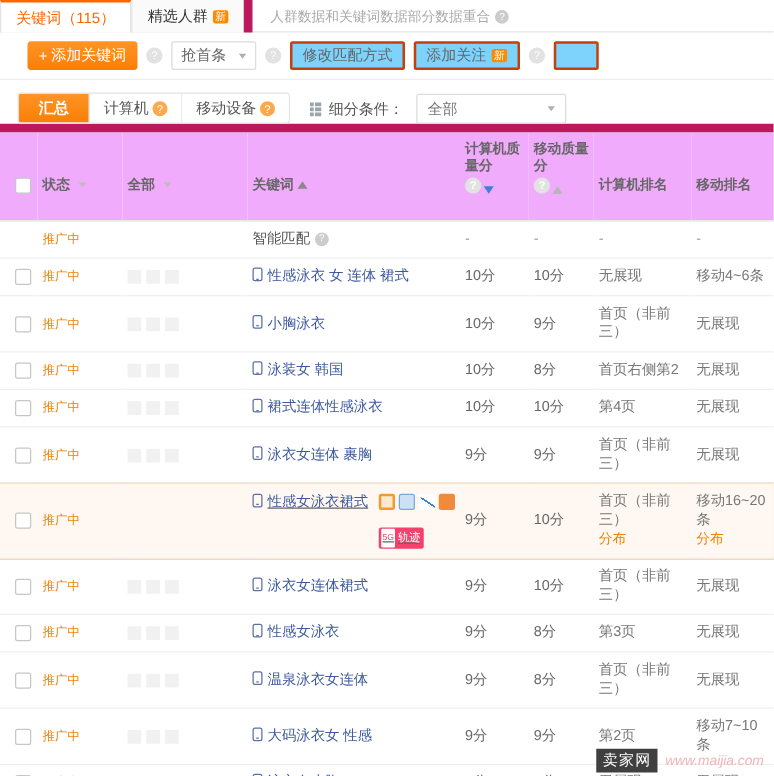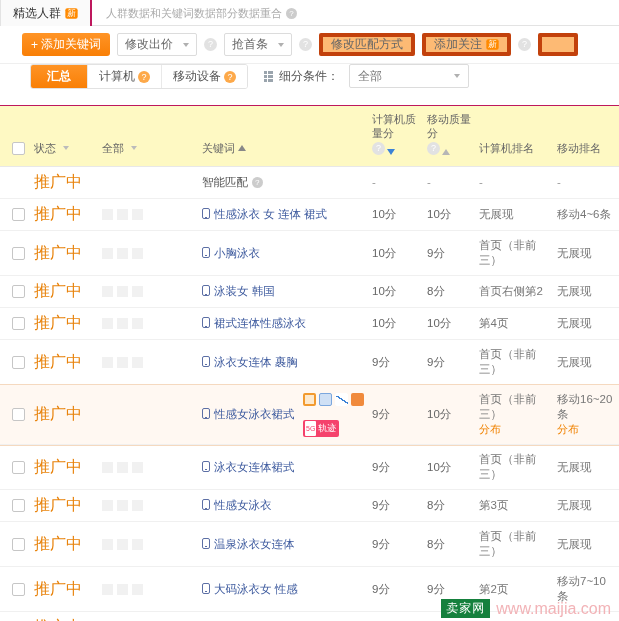--- a/index.html
+++ b/index.html
@@ -39,21 +39,21 @@
     border-right: 1px solid #e3e3e3;
     border-top: 2px solid #f60;
     background: #fff;
     position: relative;
     top: 1px;
     height: 26px;
   }
   .tab.plain {
     color: #333;
     border-left: 1px solid #e3e3e3;
-    border-right: 2px solid #be185d;
+    border-right: 7px solid #be185d;
     background: #fafafa;
     position: relative;
     top: 1px;
     height: 26px;
   }
   .badge-new {
     display: inline-block;
     background: #ff8a00;
     color: #fff;
     font-size: 9px;
@@ -117,22 +117,22 @@
     padding: 0 7px;
     font-size: 12px;
     color: #666;
     display: flex;
     align-items: center;
     gap: 10px;
     cursor: pointer;
     white-space: nowrap;
   }
   .btn-gray {
-    background: #fdba74;
-    border: 4px solid #c2410c;
+    background: #7dd3fc;
+    border: 2px solid #c2410c;
     border-radius: 2px;
     height: 23px;
     padding: 0 8px;
     font-size: 12px;
     color: #666;
     display: flex;
     align-items: center;
     cursor: pointer;
     white-space: nowrap;
   }
@@ -152,24 +152,24 @@
     font-size: 9px;
     line-height: 13px;
     text-align: center;
     flex: none;
   }
 
   
   .filterrow {
     height: 42px;
     display: flex;
-    align-items: flex-start;
-    padding-left: 30px;
+    align-items: flex-end;
+    padding-left: 14px;
     gap: 0;
-    border-bottom: 1px solid #be185d;
+    border-bottom: 7px solid #be185d;
   }
   .seg {
     display: flex;
     border: 1px solid #e2e2e2;
     border-radius: 3px;
     overflow: hidden;
     height: 25px;
   }
   .seg > div {
     padding: 0 11px;
@@ -230,28 +230,28 @@
     cursor: pointer;
   }
 
   
   table.kw {
     width: 619px;
     border-collapse: collapse;
     table-layout: fixed;
   }
   table.kw thead th {
-    font-weight: normal;
+    font-weight: bold;
     font-size: 11px;
     color: #666;
     text-align: left;
     vertical-align: bottom;
-    padding: 6px 4px 11px 4px;
+    padding: 6px 4px 21px 4px;
     border-bottom: 1px solid #e8e8e8;
-    background: #fef9c3;
+    background: #f0abfc;
     line-height: 14px;
   }
   .th-sort { display: flex; align-items: flex-end; gap: 2px; flex-wrap: wrap; }
   .arrow-dn, .arrow-up {
     width: 0; height: 0;
     display: inline-block;
     border-left: 4px solid transparent;
     border-right: 4px solid transparent;
   }
   .arrow-dn { border-top: 6px solid #3b82d6; }
@@ -277,21 +277,21 @@
   tr.hl { outline: 1px solid #f5d9bf; }
   .cb {
     width: 13px; height: 13px;
     border: 1px solid #c6c6c6;
     background: #fff;
     border-radius: 2px;
     display: block;
     margin-left: 8px;
     cursor: pointer;
   }
-  .status { color: #e8830c; font-size: 16px; white-space: nowrap; }
+  .status { color: #e8830c; font-size: 10px; white-space: nowrap; }
   .ghost { display: flex; gap: 4px; }
   .ghost i { width: 11px; height: 11px; background: #f1f1f1; display:block; }
   .kwcell { color: #3d5a9e; }
   .kwlink { color: #3d5a9e; cursor: pointer; }
   .mobi {
     display: inline-block;
     width: 8px; height: 11px;
     border: 1px solid #5c6fa5;
     border-radius: 2px;
     vertical-align: -1px;
@@ -354,52 +354,51 @@
   .watermark {
     position: absolute;
     right: 8px;
     bottom: 3px;
     display: flex;
     align-items: center;
     gap: 6px;
     z-index: 5;
   }
   .wm-box {
-    background: #15803d;
+    background: #404040;
     color: #fff;
     font-size: 12px;
     padding: 1px 5px;
     letter-spacing: 1px;
   }
-  .wm-url { color: #f2b3b7; font-size: 16px; }
+  .wm-url { color: #f2b3b7; font-size: 11px; font-style: italic; }
 </style>
 </head>
 <body>
 
 <div class="tabbar">
+  <div class="tab active">
+    <span>关键词（115）</span>
+  </div>
   <div class="tab plain">
     <span>精选人群</span>
     <span class="badge-new">新</span>
   </div>
   <div class="tabnote">
     <span>人群数据和关键词数据部分数据重合</span>
     <span class="qmark">?</span>
   </div>
 </div>
 
 <div class="toolbar">
   <button class="btn-primary">
     <span>+</span>
     <span>添加关键词</span>
   </button>
 
-  <div class="btn-sel">
-    <span>修改出价</span>
-    <span class="caret"></span>
-  </div>
   <span class="dot-q">?</span>
 
   <div class="btn-sel">
     <span>抢首条</span>
     <span class="caret"></span>
   </div>
 
   <span class="dot-q">?</span>
 
   <div class="btn-gray">
@@ -634,21 +633,21 @@
         <td><span class="nosh">首页（非前三）</span></td>
         <td><span class="nosh">无展现</span></td>
       </tr>
       <tr class="hl">
         <td>
           <span class="cb"></span>
         </td>
         <td><span class="status">推广中</span></td>
         <td></td>
         <td>
-          <div style="display: flex; align-items: center; justify-content: space-between; gap: 6px;">
+          <div style="display: flex; align-items: flex-start; justify-content: space-between; gap: 6px; text-decoration: underline;">
             <span class="kwcell"><span class="mobi"></span><span class="kwlink">性感女泳衣裙式</span></span>
             <div class="actwrap">
               <div class="acts">
                 <span class="ic ic-coin"></span>
                 <span class="ic ic-copy"></span>
                 <span class="ic ic-chart"></span>
                 <span class="ic ic-trash"></span>
               </div>
               <span class="badge-track">
                 <span class="b2">5G</span>

